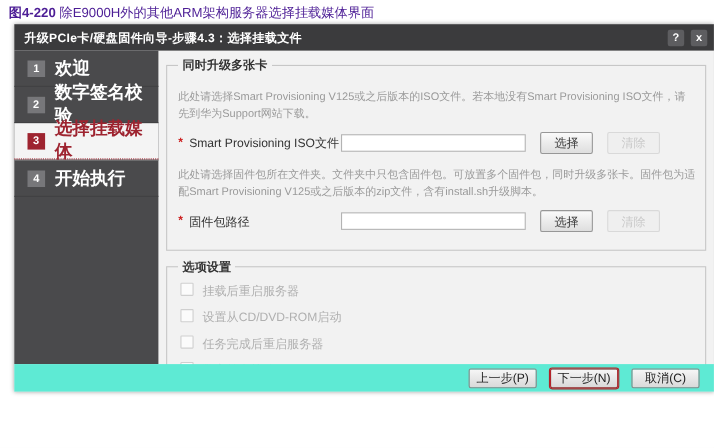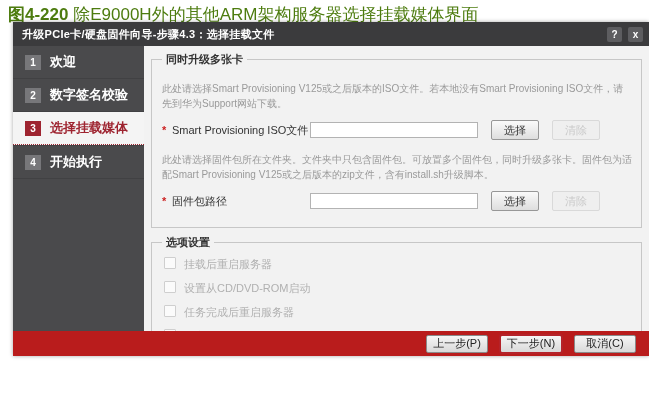--- a/index.html
+++ b/index.html
@@ -1,19 +1,19 @@
 <!DOCTYPE html>
 <html><head>
 <meta charset="utf-8">
 <style>
   * { margin:0; padding:0; box-sizing:border-box; }
   html,body { width:649px; height:407px; background:#ffffff; overflow:hidden;
               font-family:"Liberation Sans","DejaVu Sans",sans-serif; }
 
-  .caption { position:absolute; left:8px; top:3px; font-size:17px; color:#4d7c0f; }
+  .caption { position:absolute; left:8px; top:3px; font-size:12px; color:#4c1d95; }
   .caption b { font-weight:bold; }
 
   .dialog { position:absolute; left:13px; top:22px; width:636px; height:334px;
             background:#f2f2f2; box-shadow:0 0 4px rgba(0,0,0,.35); display:flex; flex-direction:column; }
 
   
   .hd { height:24px; background:#3b3b3d; display:flex; align-items:center; flex:0 0 24px; }
   .hd-title { color:#ffffff; font-size:11px; font-weight:bold; padding-left:9px; letter-spacing:.3px; }
   .hd-sp { flex:1; }
   .hd-btn { width:15px; height:15px; margin-right:6px; background:#5d5d60; color:#fff;
@@ -22,21 +22,21 @@
 
   
   .bd { flex:1; display:flex; min-height:0; }
 
   
   .sb { width:131px; background:#4a4a4c; flex:0 0 131px; display:flex; flex-direction:column; }
   .step { height:33px; display:flex; align-items:center; padding-left:12px;
           border-bottom:1px solid #414143; }
   .badge { width:16px; height:15px; background:#77777a; color:#fff; font-size:10px; font-weight:bold;
            text-align:center; line-height:15px; margin-right:9px; }
-  .step-label { color:#fff; font-size:13px; font-weight:bold; }
+  .step-label { color:#fff; font-size:16px; font-weight:bold; }
   .step-active-wrap { background:#f4f4f4; border-bottom:1px solid #414143; }
   .step-active-wrap .step { border-bottom:1px dotted #9e2430; }
   .step-active-wrap .badge { background:#9e2430; }
   .step-active-wrap .step-label { color:#9e2430; }
   .step-sub { font-size:11px; color:#555; padding:5px 4px 7px 9px; }
   .sb-fill { flex:1; }
 
   
   .ct { flex:1; padding:6px 7px 0 7px; display:flex; flex-direction:column; min-width:0; }
   fieldset { border:1px solid #c7c7c7; background:transparent; padding:2px 8px 6px 8px; }
@@ -49,21 +49,21 @@
   .tin { width:168px; height:16px; border:1px solid #b3b3b3; background:#fff; font-size:11px; padding:0 3px; }
   .btn { height:20px; min-width:48px; margin-left:13px; font-size:11px; color:#333;
          background:linear-gradient(#fafafa,#dedede); border:1px solid #979797; border-radius:2px; cursor:pointer; }
   .btn.dis { color:#c9c9c9; border-color:#d9d9d9; background:#efefef; cursor:default; }
   .fs-opts { margin-top:7px; height:101px; padding-top:0; }
   .crow { display:flex; margin:7px 0 0 4px; height:17px; }
   .cb { width:12px; height:12px; border:1px solid #cfcfcf; background:#fbfbfb; margin-right:8px; border-radius:1px; }
   .clabel { font-size:11px; color:#b0b0b0; }
 
   
-  .ft { height:25px; flex:0 0 25px; background:#b91c1c; display:flex; align-items:center;
+  .ft { height:25px; flex:0 0 25px; background:#5eead4; display:flex; align-items:center;
         justify-content:flex-end; padding-right:13px; }
   .fbtn { height:18px; min-width:62px; margin-left:12px; font-size:11px; color:#222;
           background:linear-gradient(#f6f6f6,#d9d9d9); border:1px solid #8a8a8a; border-radius:2px; cursor:pointer; }
   .fbtn.next { border:1px solid #b4232a; box-shadow:0 0 0 1px #b4232a; }
 </style>
 </head>
 <body>
 
 <div class="caption"><b>图4-220</b><span> 除E9000H外的其他ARM架构服务器选择挂载媒体界面</span></div>
 

